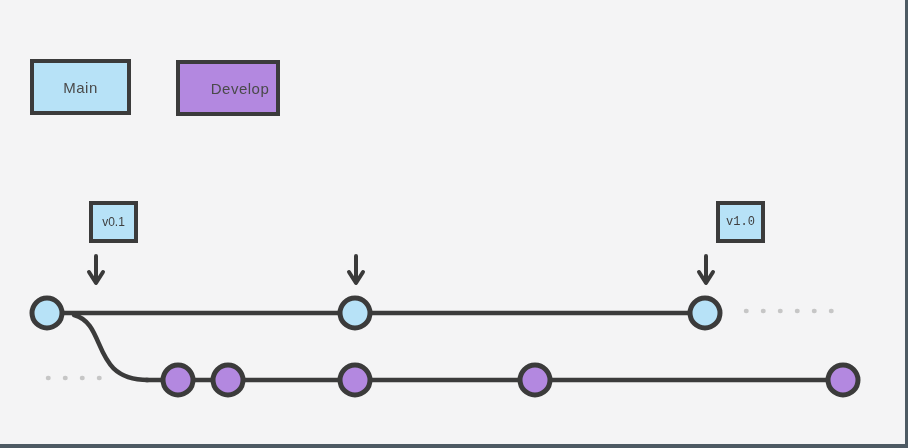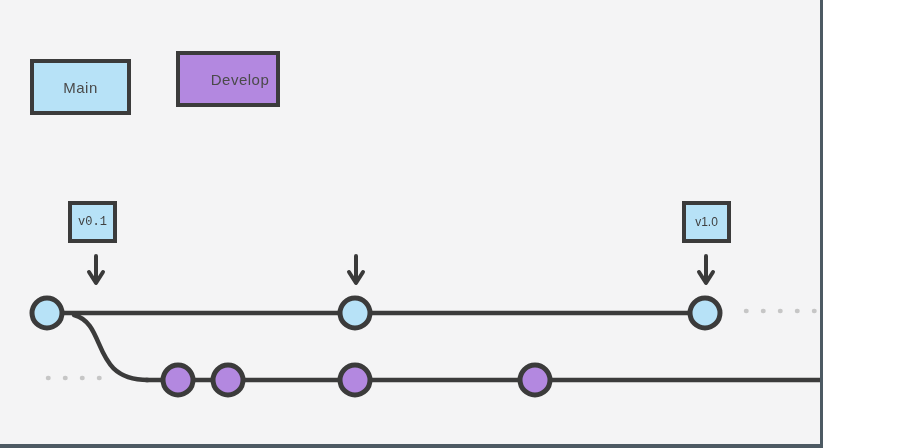--- a/index.html
+++ b/index.html
@@ -8,47 +8,47 @@
     --main-fill:#b7e2f7;
     --develop-fill:#b388e0;
     --dotted:#c6c6c6;
     --frame:#4d5a63;
     --text:#4a4a4a;
   }
   *{margin:0;padding:0;box-sizing:border-box;}
   body{font-family:"Liberation Sans", sans-serif;}
   .canvas{
     position:relative;
-    width:823px;height:448px;
+    width:908px;height:448px;
     background:var(--background);
     border-right:3px solid var(--frame);
     border-bottom:4px solid var(--frame);
     overflow:hidden;
   }
   .legend{position:absolute;left:0;top:0;}
   .legend-box{
     position:absolute;
     height:56px;
     border:4px solid var(--stroke);
     display:flex;align-items:center;justify-content:center;
     font-size:15px;color:var(--text);letter-spacing:0.5px;
   }
   .legend-box.main{left:30px;top:59px;width:101px;background:var(--main-fill);}
-  .legend-box.develop{left:176px;top:51px;width:104px;background:var(--develop-fill);padding-left:24px;}
+  .legend-box.develop{left:176px;top:60px;width:104px;background:var(--develop-fill);padding-left:24px;}
   .tag{
     position:absolute;top:201px;
     width:49px;height:42px;
     border:4px solid var(--stroke);
     background:var(--main-fill);
     display:flex;align-items:center;justify-content:center;
     font-size:12px;color:#3f3f3f;
   }
-  .tag.t1{left:68px;font-family:Liberation Mono, monospace;}
+  .tag.t1{left:89px;}
   .tag.t2{left:332px;}
-  .tag.t3{left:682px;}
+  .tag.t3{left:716px;font-family:Liberation Mono, monospace;}
   svg#graph{position:absolute;left:0;top:0;}
   .branch-line{stroke:var(--stroke);stroke-width:4.5;stroke-linecap:round;}
   .dotted{stroke:var(--dotted);stroke-width:4.5;stroke-linecap:round;stroke-dasharray:0.5 16.5;}
   .commit{stroke:var(--stroke);stroke-width:5;}
   .commit.main{fill:var(--main-fill);}
   .commit.develop{fill:var(--develop-fill);}
   .curve{stroke:var(--stroke);stroke-width:4.5;fill:none;stroke-linecap:round;}
   .arrow{stroke:#3a3a3a;stroke-width:4;fill:none;stroke-linecap:round;stroke-linejoin:round;}
 </style>
 </head>

